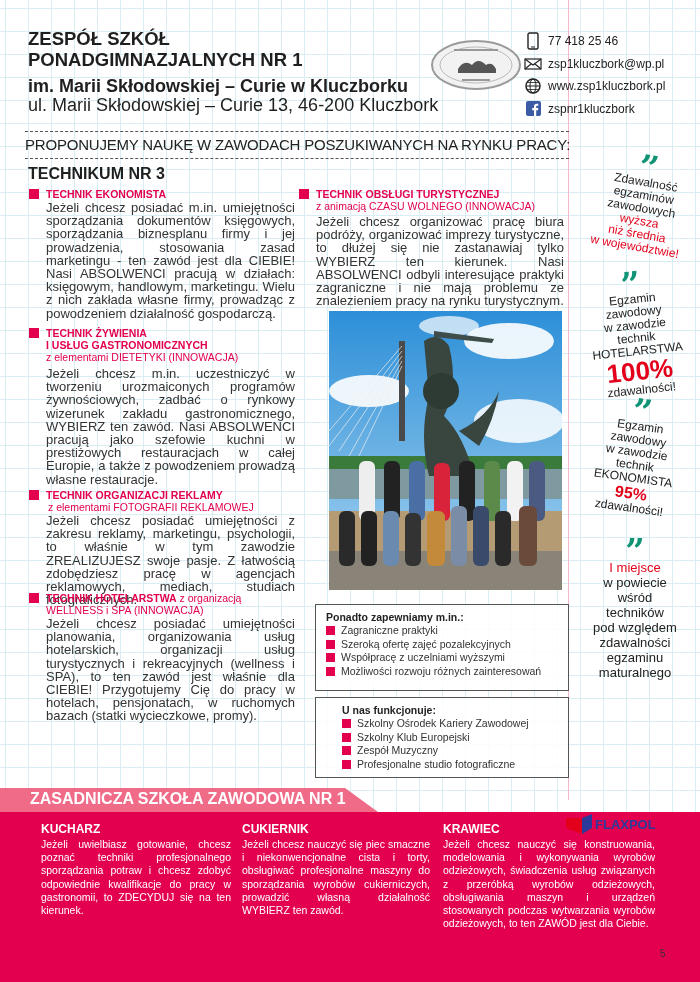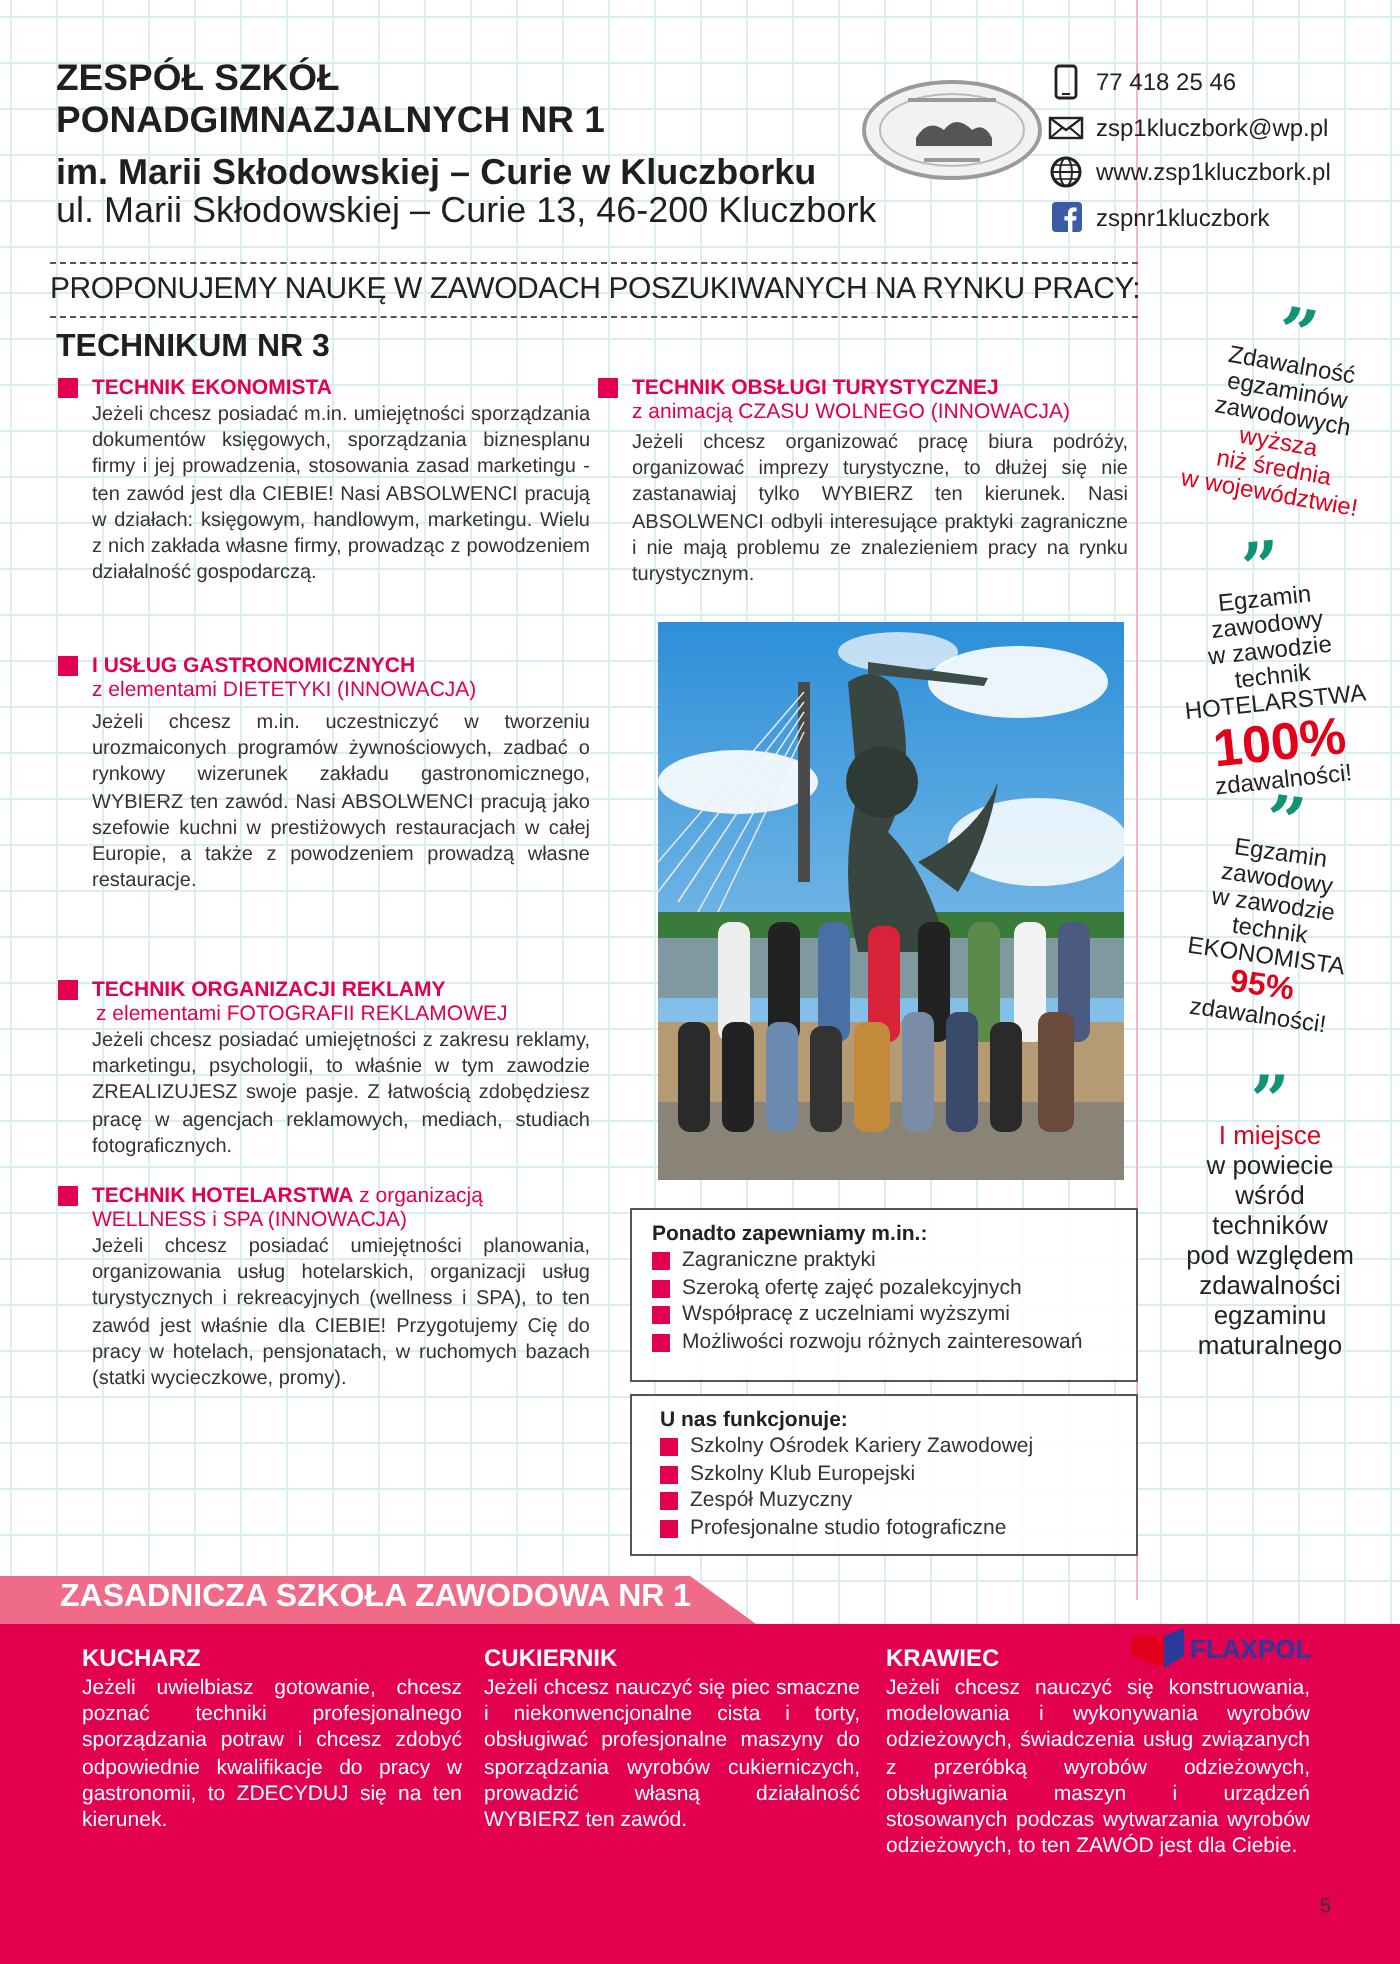--- a/index.html
+++ b/index.html
@@ -33,21 +33,21 @@
     border-top: 1px dashed #555; border-bottom: 1px dashed #555;
     font-size: 15px; line-height: 26px; color: #222; white-space: nowrap; letter-spacing: -0.2px;
   }
   .tech-head { left: 28px; top: 165px; font-size: 16px; font-weight: bold; color: #1f1f1f; }
 
   .prof { position: absolute; }
   .prof .title { font-size: 10.5px; font-weight: bold; color: #e2004f; line-height: 12px; }
   .prof .subtitle { font-size: 10.5px; color: #e2004f; line-height: 12px; }
   .prof .subtitle b { font-weight: normal; }
   .prof .sq { position: absolute; left: -17px; top: 1px; width: 10px; height: 10px; background: #e2004f; }
-  .prof .body { font-size: 10px; line-height: 13.2px; color: #333; text-align: justify; margin-top: 1px; }
+  .prof .body { font-size: 13px; line-height: 13.2px; color: #333; text-align: justify; margin-top: 1px; }
 
   .photo { left: 329px; top: 311px; width: 233px; height: 279px; overflow: hidden; }
 
   .box { position: absolute; border: 1px solid #555; background: rgba(255,255,255,0.85); padding: 6px 10px; }
   .box .head { font-size: 10.5px; font-weight: bold; color: #222; margin-bottom: 1px; }
   .box .li { display: flex; align-items: center; font-size: 10.5px; line-height: 13.5px; color: #333; white-space: nowrap; }
   .box .li .bul { width: 9px; height: 9px; background: #e2004f; margin-right: 6px; flex-shrink: 0; }
 
   .quote { position: absolute; text-align: center; font-size: 12px; line-height: 13px; color: #222; }
   .quote .mark { font-size: 34px; font-weight: bold; color: #119476; line-height: 22px; height: 20px; font-family: "DejaVu Serif", serif; }
@@ -136,20 +136,21 @@
 <div class="abs tech-head">TECHNIKUM NR 3</div>
 
 <div class="prof" style="left:46px; top:188px; width:249px;">
   <span class="sq"></span>
   <div class="title">TECHNIK EKONOMISTA</div>
   <div class="body">Jeżeli chcesz posiadać m.in. umiejętności sporządzania dokumentów księgowych, sporządzania biznesplanu firmy i jej prowadzenia, stosowania zasad marketingu - ten zawód jest dla CIEBIE! Nasi ABSOLWENCI pracują w działach: księgowym, handlowym, marketingu. Wielu z nich zakłada własne firmy, prowadząc z powodzeniem działalność gospodarczą.</div>
 </div>
 
 <div class="prof" style="left:46px; top:327px; width:249px;">
   <span class="sq"></span>
+  <div class="title">TECHNIK ŻYWIENIA</div>
   <div class="title">I USŁUG GASTRONOMICZNYCH</div>
   <div class="subtitle"><span>z elementami </span><b>DIETETYKI</b><span> (INNOWACJA)</span></div>
   <div class="body" style="margin-top:4px">Jeżeli chcesz m.in. uczestniczyć w tworzeniu urozmaiconych programów żywnościowych, zadbać o rynkowy wizerunek zakładu gastronomicznego, WYBIERZ ten zawód. Nasi ABSOLWENCI pracują jako szefowie kuchni w prestiżowych restauracjach w całej Europie, a także z powodzeniem prowadzą własne restauracje.</div>
 </div>
 
 <div class="prof" style="left:46px; top:489px; width:249px;">
   <span class="sq"></span>
   <div class="title">TECHNIK ORGANIZACJI REKLAMY</div>
   <div class="subtitle" style="padding-left:2px"><span>z elementami </span><b>FOTOGRAFII REKLAMOWEJ</b></div>
   <div class="body">Jeżeli chcesz posiadać umiejętności z zakresu reklamy, marketingu, psychologii, to właśnie w tym zawodzie ZREALIZUJESZ swoje pasje. Z łatwością zdobędziesz pracę w agencjach reklamowych, mediach, studiach fotograficznych.</div>
@@ -233,21 +234,21 @@
   <div class="li">
       <span class="bul"></span>
       <span>Współpracę z uczelniami wyższymi</span>
     </div>
   <div class="li">
       <span class="bul"></span>
       <span>Możliwości rozwoju różnych zainteresowań</span>
     </div>
 </div>
 
-<div class="box" style="left:315px; top:697px; width:254px; height:81px; padding-left:14px;">
+<div class="box" style="left:315px; top:697px; width:254px; height:81px; padding-left:26px;">
   <div class="head">U nas funkcjonuje:</div>
   <div class="li">
       <span class="bul"></span>
       <span>Szkolny Ośrodek Kariery Zawodowej</span>
     </div>
   <div class="li">
       <span class="bul"></span>
       <span>Szkolny Klub Europejski</span>
     </div>
   <div class="li">

